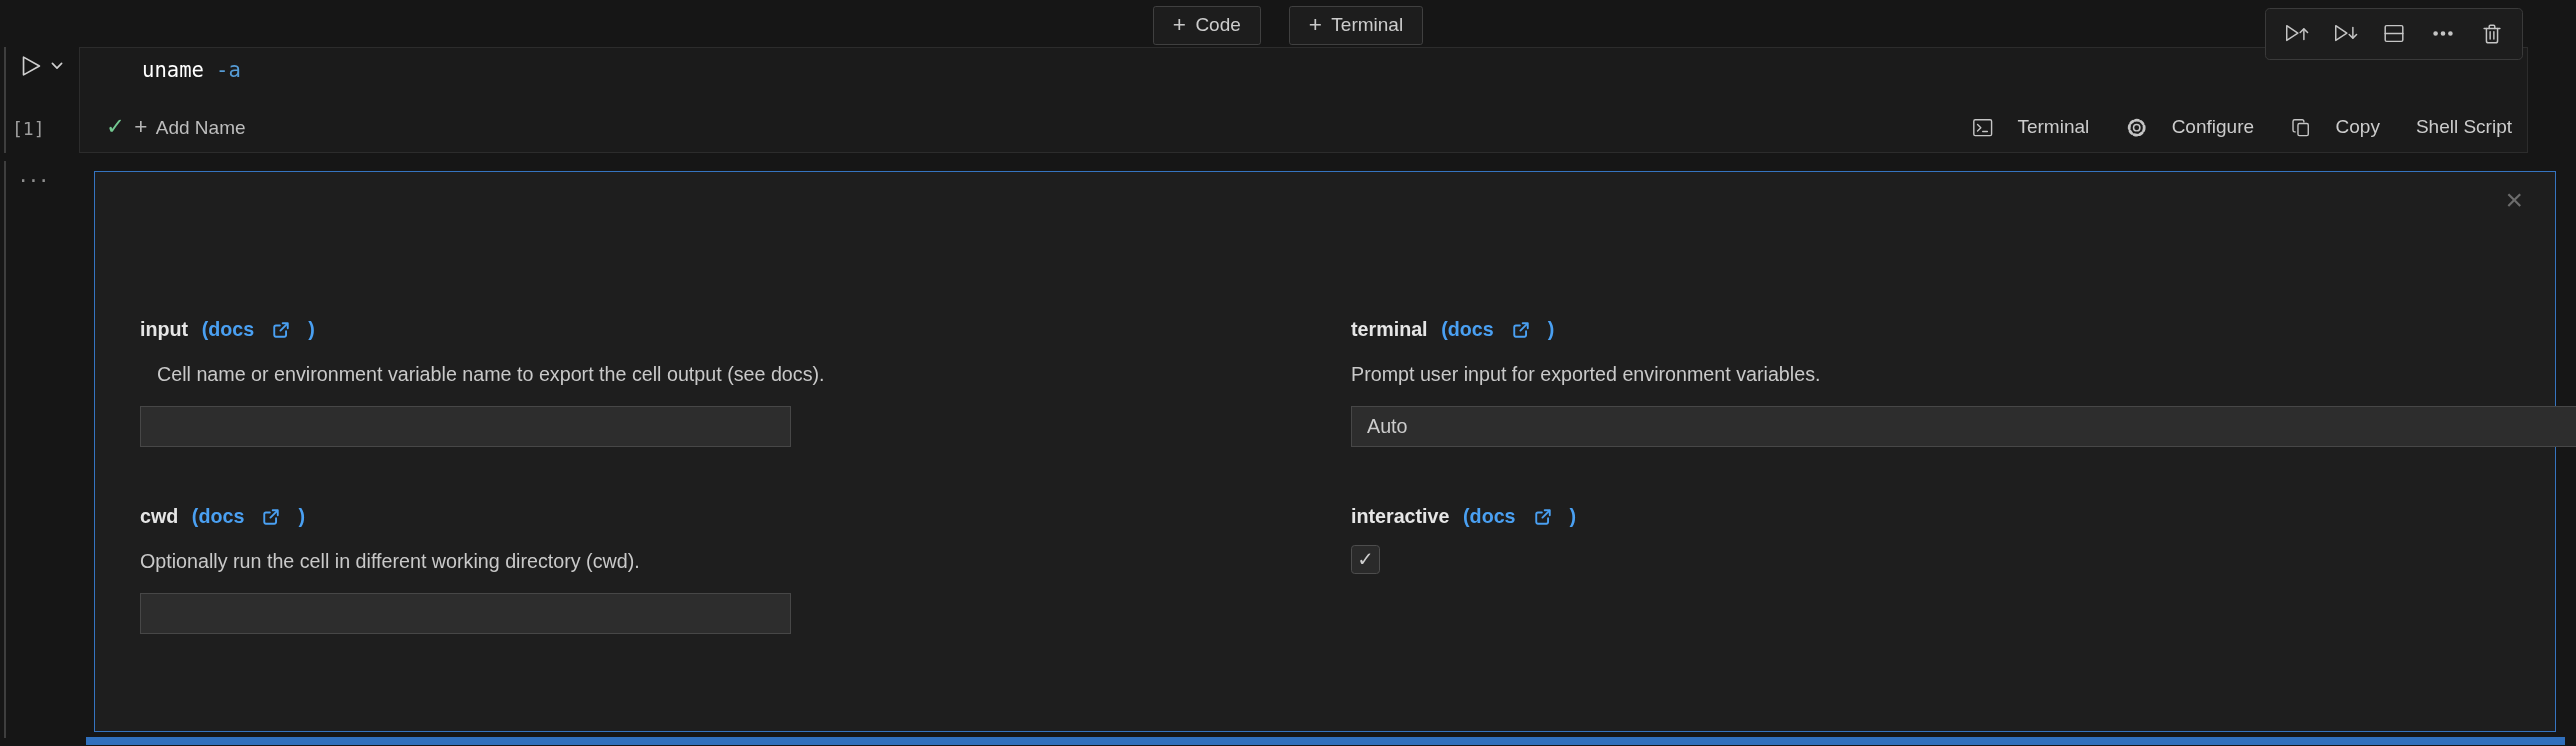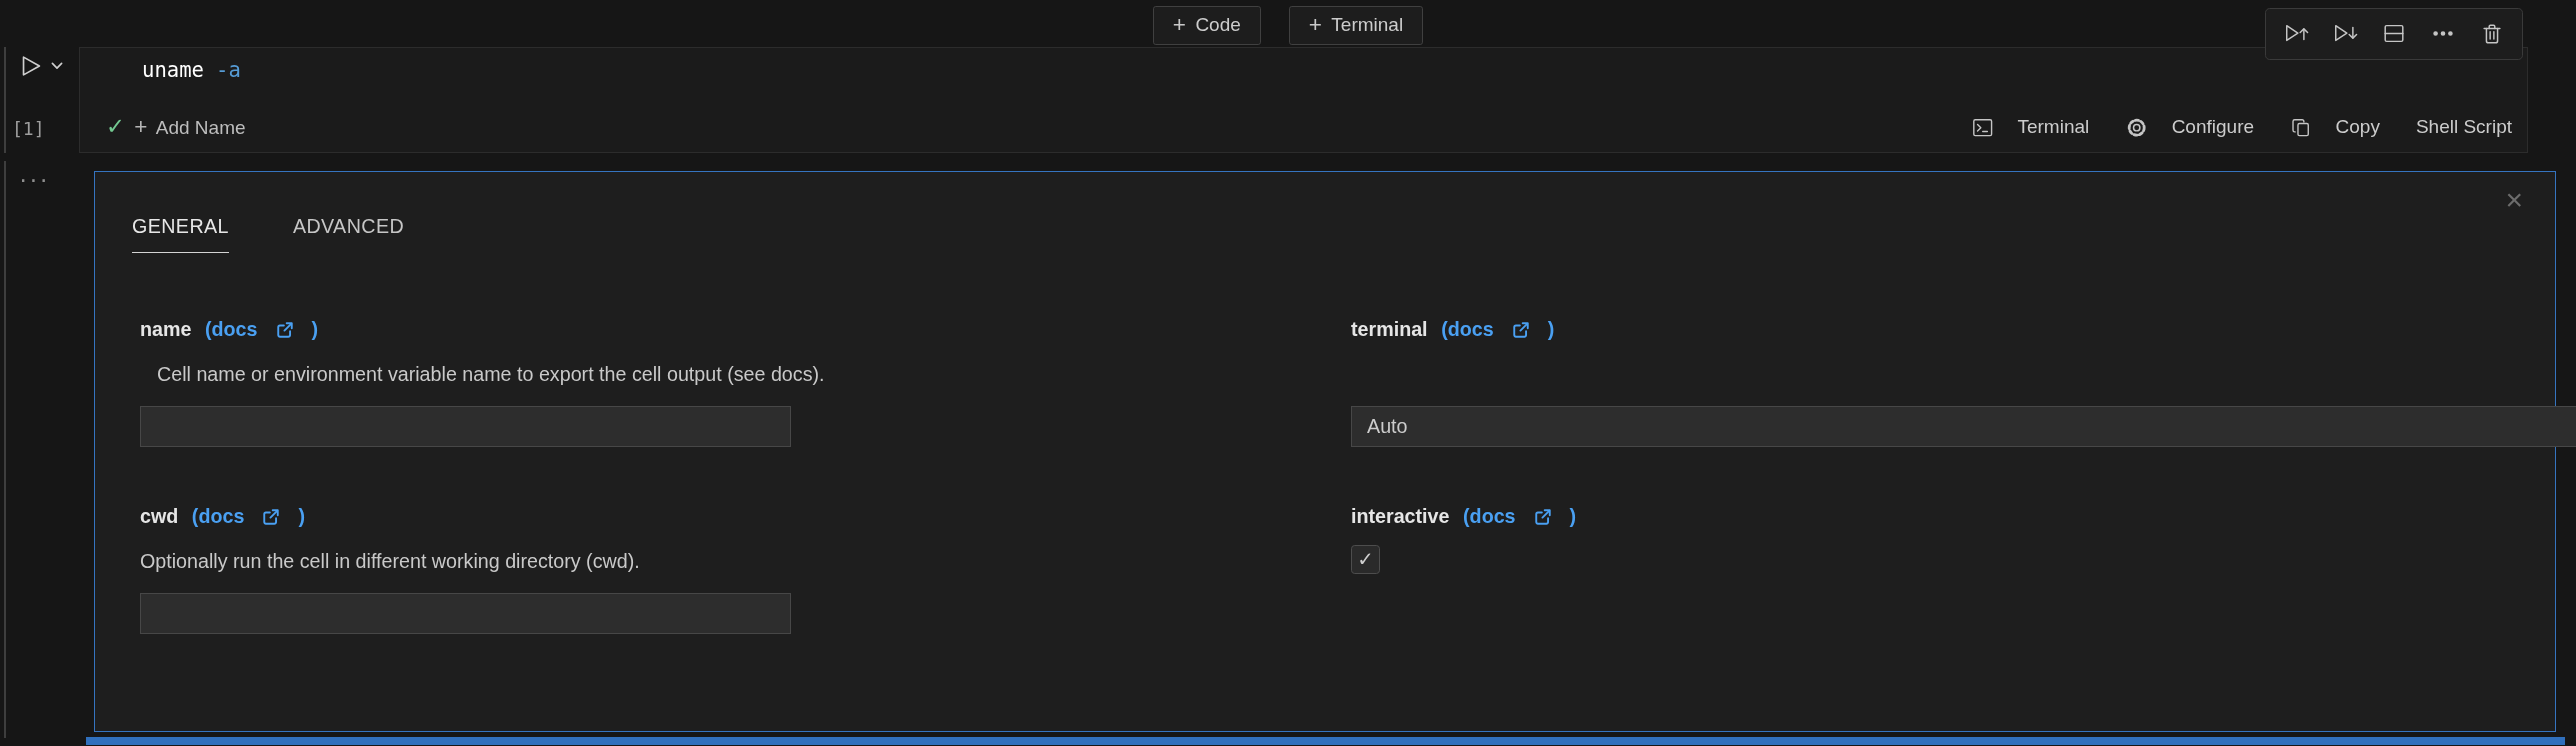--- a/index.html
+++ b/index.html
@@ -168,27 +168,23 @@
         <span class="sb-item">
           <span>Shell Script</span>
         </span>
       </div>
     </div>
   </div>
 
   <div class="panel">
     <div class="panel-close">×</div>
 
-    <div class="tabs">
-      <div class="tab active">GENERAL</div>
-      <div class="tab">ADVANCED</div>
-    </div>
 
     <div class="field" style="left:45px; top:146px;">
-      <span class="field-label">name</span>
+      <span class="field-label">input</span>
       <span class="docs-link">
         <span>(docs</span>
         <svg width="18" height="18" viewBox="0 0 16 16">
           <path d="M9.5 2 H14 V6.5"></path>
             <path d="M13.5 2.5 L7.5 8.5"></path>
           <path d="M12.5 9 v3.5 a1.5 1.5 0 0 1 -1.5 1.5 H3.5 A1.5 1.5 0 0 1 2 12.5 V5.5 A1.5 1.5 0 0 1 3.5 4 H7"></path>
         </svg>
         <span>)</span>
       </span>
     </div>
@@ -215,20 +211,21 @@
       <span class="docs-link">
         <span>(docs</span>
         <svg width="18" height="18" viewBox="0 0 16 16">
           <path d="M9.5 2 H14 V6.5"></path>
             <path d="M13.5 2.5 L7.5 8.5"></path>
           <path d="M12.5 9 v3.5 a1.5 1.5 0 0 1 -1.5 1.5 H3.5 A1.5 1.5 0 0 1 2 12.5 V5.5 A1.5 1.5 0 0 1 3.5 4 H7"></path>
         </svg>
         <span>)</span>
       </span>
     </div>
+    <div class="field-desc" style="left:1256px; top:191px;">Prompt user input for exported environment variables.</div>
     <div class="select-box" style="left:1256px; top:234px;" role="combobox">
       <span>Auto</span>
       <svg width="16" height="10.3" viewBox="0 0 17 11">
         <polyline points="2,2 8.5,8.5 15,2"></polyline>
       </svg>
     </div>
 
     <div class="field" style="left:1256px; top:333px;">
       <span class="field-label">interactive</span>
       <span class="docs-link">

